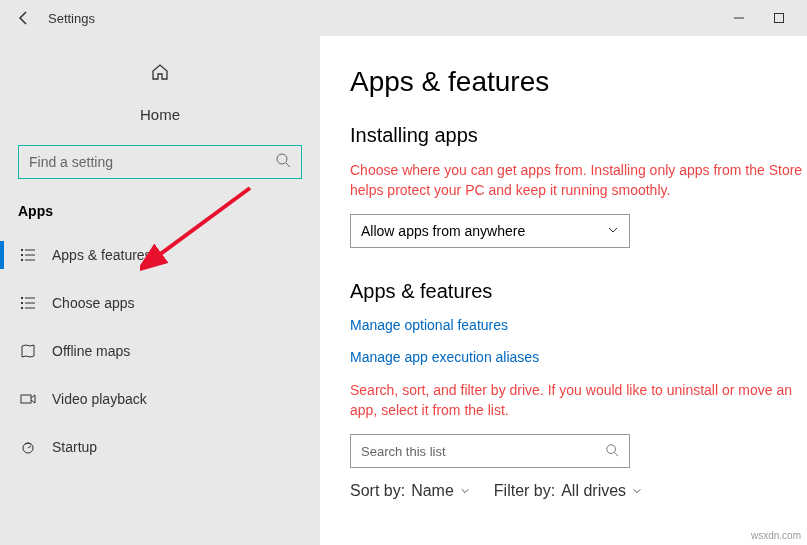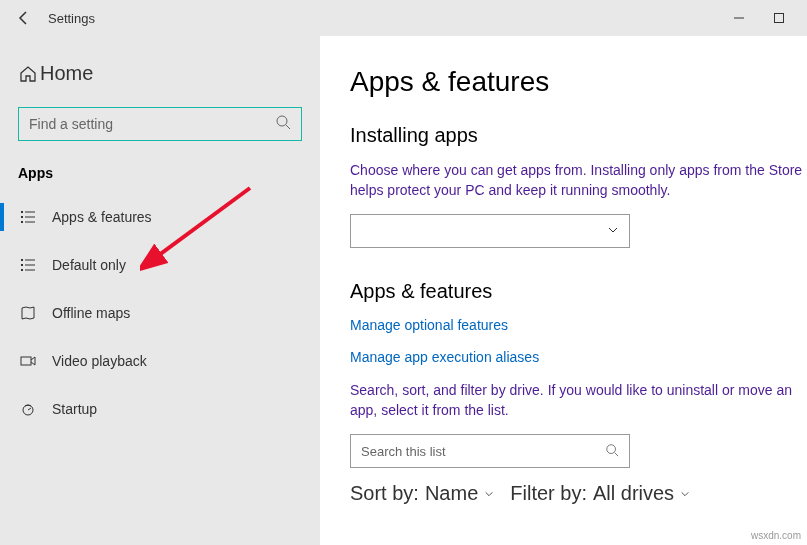--- a/index.html
+++ b/index.html
@@ -4,38 +4,38 @@
   <style>
     * { margin: 0; padding: 0; box-sizing: border-box; font-family: "Segoe UI", -apple-system, sans-serif; }
     body { width: 807px; height: 545px; background: #fff; display: flex; flex-direction: column; overflow: hidden; }
     .titlebar { height: 36px; display: flex; align-items: center; padding: 16px 8px; background: #e8e8e8; }
     .titlebar .back { width: 32px; height: 32px; display: flex; align-items: center; justify-content: center; font-size: 16px; color: #333; }
     .titlebar .title { padding-left: 8px; font-size: 13px; color: #333; }
     .titlebar .win-controls { margin-left: auto; display: flex; }
     .titlebar .win-controls div { width: 40px; height: 32px; display: flex; align-items: center; justify-content: center; font-size: 12px; color: #333; }
     .content { flex: 1; display: flex; }
     .sidebar { width: 320px; background: #e8e8e8; padding: 18px 0 18px 0; display: flex; flex-direction: column; }
-    .home-row { display: flex; align-items: center; padding: 8px 18px; gap: 2px; font-size: 20px; color: #333; }
+    .home-row { display: flex; align-items: center; padding: 8px 18px; gap: 24px; font-size: 15px; color: #333; flex-direction: column; }
     .home-row .icon { width: 20px; height: 20px; display:flex; align-items:center; justify-content:center; }
     .search-box { margin: 14px 18px 0 18px; height: 34px; border: 1px solid #14b8a6; background: #e8e8e8; display: flex; align-items: center; padding: 0 10px; }
     .search-box span:first-child { flex: 1; color: #666; font-size: 14px; }
     .section-title { padding: 24px 18px 12px 18px; font-weight: 600; font-size: 14px; }
     .nav-item { display: flex; align-items: center; height: 48px; padding: 0 18px; gap: 14px; font-size: 14px; color: #333; position: relative; }
     .nav-item.active::before { content: ""; position: absolute; left: 0; top: 10px; bottom: 10px; width: 4px; background: #0078d4; }
     .nav-item .icon { width: 20px; height: 20px; display:flex; align-items:center; justify-content:center; color: #333; }
     .main { flex: 1; padding: 30px 0 20px 30px; overflow: hidden; position: relative; }
     .main h1 { font-size: 28px; font-weight: 400; margin-bottom: 26px; }
     .main h2 { font-size: 20px; font-weight: 400; margin: 0 0 14px 0; }
-    .main p { font-size: 14px; color: #4c1d95; margin-bottom: 14px; line-height: 1.4; padding-right: 4px; }
+    .main p { font-size: 14px; color: #ef4444; margin-bottom: 14px; line-height: 1.4; padding-right: 4px; }
     .dropdown { width: 280px; height: 34px; border: 1px solid #999; display: flex; align-items: center; padding: 0 10px; font-size: 14px; margin-bottom: 32px; }
     .dropdown .chev { margin-left: auto; }
     .link { color: #0067c0; font-size: 14px; display: block; margin-bottom: 16px; cursor: pointer; }
     .search-list { width: 280px; height: 34px; border: 1px solid #999; display: flex; align-items: center; padding: 0 10px; font-size: 13px; color: #666; margin-bottom: 14px; margin-top: 10px; gap: 12px; }
     .search-list .sicon { margin-left: auto; font-size: 13px; }
-    .sortrow { font-size: 20px; display: flex; gap: 16px; color: #333; }
+    .sortrow { font-size: 16px; display: flex; gap: 24px; color: #333; }
     .sortrow .val { display: inline-flex; align-items: center; gap: 6px; }
     .arrow-annotation { position: absolute; pointer-events: none; top: 178px; left: 140px; }
     .watermark { position: absolute; right: 6px; bottom: 4px; font-size: 10px; color: #999; }
   </style>
 </head>
 <body>
 
 <div class="titlebar">
   <div class="back">
     <svg width="16" height="16" viewBox="0 0 16 16">
@@ -93,21 +93,21 @@
       <span class="icon">
           <svg width="16" height="16" viewBox="0 0 16 16">
             <rect x="1" y="2" width="2" height="2" fill="#333"></rect>
             <rect x="5" y="2.5" width="10" height="1" fill="#333"></rect>
             <rect x="1" y="7" width="2" height="2" fill="#333"></rect>
             <rect x="5" y="7.5" width="10" height="1" fill="#333"></rect>
             <rect x="1" y="12" width="2" height="2" fill="#333"></rect>
             <rect x="5" y="12.5" width="10" height="1" fill="#333"></rect>
           </svg>
         </span>
-      <span>Default only</span>
+      <span>Choose apps</span>
     </div>
     <div class="nav-item">
       <span class="icon">
           <svg width="16" height="16" viewBox="0 0 16 16">
             <path d="M2 3 L6 2 L10 3 L14 2 V13 L10 14 L6 13 L2 14 Z" stroke="#333" fill="none"></path>
           </svg>
         </span>
       <span>Offline maps</span>
     </div>
     <div class="nav-item">
@@ -130,20 +130,21 @@
       <span>Startup</span>
     </div>
   </div>
 
   <div class="main">
     <h1>Apps &amp; features</h1>
 
     <h2>Installing apps</h2>
     <p>Choose where you can get apps from. Installing only apps from the Store helps protect your PC and keep it running smoothly.</p>
     <div class="dropdown">
+      <span>Allow apps from anywhere</span>
       <span class="chev"><svg width="12" height="12" viewBox="0 0 12 12">
             <path d="M2 4 L6 8 L10 4" stroke="#333" fill="none"></path>
           </svg></span>
     </div>
 
     <h2>Apps &amp; features</h2>
     <a class="link">Manage optional features</a>
     <a class="link">Manage app execution aliases</a>
     <p>Search, sort, and filter by drive. If you would like to uninstall or move an app, select it from the list.</p>
     <div class="search-list">

